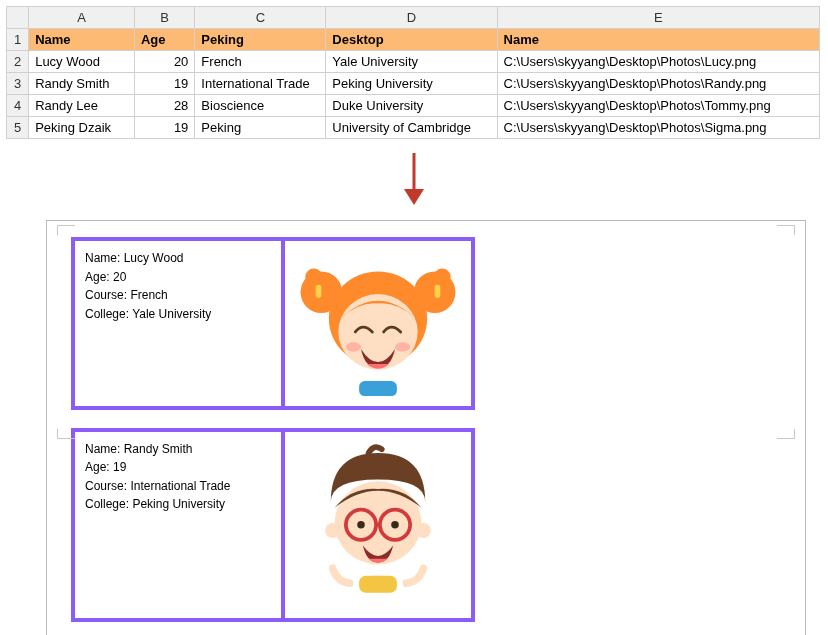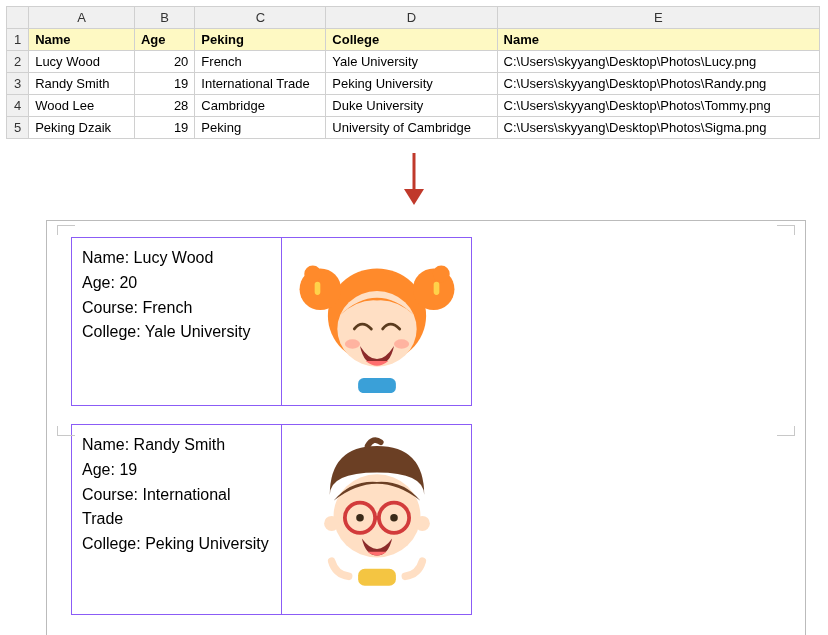--- a/index.html
+++ b/index.html
@@ -30,21 +30,21 @@
     font-size: 13px;
   }
   .sheet .colhdr, .sheet .rowhdr {
     background: #f0f0f0;
     text-align: center;
     font-weight: normal;
     color: #333;
   }
   .sheet .rowhdr { width: 22px; }
   .sheet .datahdr {
-    background: #fef9c3;
+    background: #fdba74;
     font-weight: bold;
   }
   .sheet .num { text-align: right; }
 
   .col-A { width: 105px; }
   .col-B { width: 60px; }
   .col-C { width: 130px; }
   .col-D { width: 170px; }
   .col-E { width: 320px; }
 
@@ -73,24 +73,24 @@
   .tick.tl { top: 4px; left: 10px; border-left-width:1px; border-top-width:1px; }
   .tick.tr { top: 4px; right: 10px; border-right-width:1px; border-top-width:1px; }
   .tick.ml { top: 50%; left: 10px; border-left-width:1px; border-bottom-width:1px; transform: translateY(-6px);}
   .tick.mr { top: 50%; right: 10px; border-right-width:1px; border-bottom-width:1px; transform: translateY(-6px);}
 
   .card {
     border-collapse: collapse;
     margin: 6px 0 18px 0;
   }
   .card td {
-    border: 1px solid #8b5cf6;
+    border: 4px solid #8b5cf6;
     vertical-align: top;
     padding: 8px 10px;
-    font-size: 16px;
+    font-size: 12px;
     line-height: 1.55;
   }
   .card .info { width: 210px; }
   .card .photo {
     width: 190px;
     text-align: center;
     padding: 4px;
   }
   .card .photo svg { width: 170px; height: auto; }
 
@@ -120,44 +120,44 @@
     <th class="colhdr">B</th>
     <th class="colhdr">C</th>
     <th class="colhdr">D</th>
     <th class="colhdr">E</th>
   </tr>
   <tr>
     <th class="rowhdr">1</th>
     <td class="datahdr">Name</td>
     <td class="datahdr">Age</td>
     <td class="datahdr">Peking</td>
-    <td class="datahdr">College</td>
+    <td class="datahdr">Desktop</td>
     <td class="datahdr">Name</td>
   </tr>
   <tr>
     <th class="rowhdr">2</th>
     <td>Lucy Wood</td>
     <td class="num">20</td>
     <td>French</td>
     <td>Yale University</td>
     <td>C:\Users\skyyang\Desktop\Photos\Lucy.png</td>
   </tr>
   <tr>
     <th class="rowhdr">3</th>
     <td>Randy Smith</td>
     <td class="num">19</td>
     <td>International Trade</td>
     <td>Peking University</td>
     <td>C:\Users\skyyang\Desktop\Photos\Randy.png</td>
   </tr>
   <tr>
     <th class="rowhdr">4</th>
-    <td>Wood Lee</td>
+    <td>Randy Lee</td>
     <td class="num">28</td>
-    <td>Cambridge</td>
+    <td>Bioscience</td>
     <td>Duke University</td>
     <td>C:\Users\skyyang\Desktop\Photos\Tommy.png</td>
   </tr>
   <tr>
     <th class="rowhdr">5</th>
     <td>Peking Dzaik</td>
     <td class="num">19</td>
     <td>Peking</td>
     <td>University of Cambridge</td>
     <td>C:\Users\skyyang\Desktop\Photos\Sigma.png</td>

